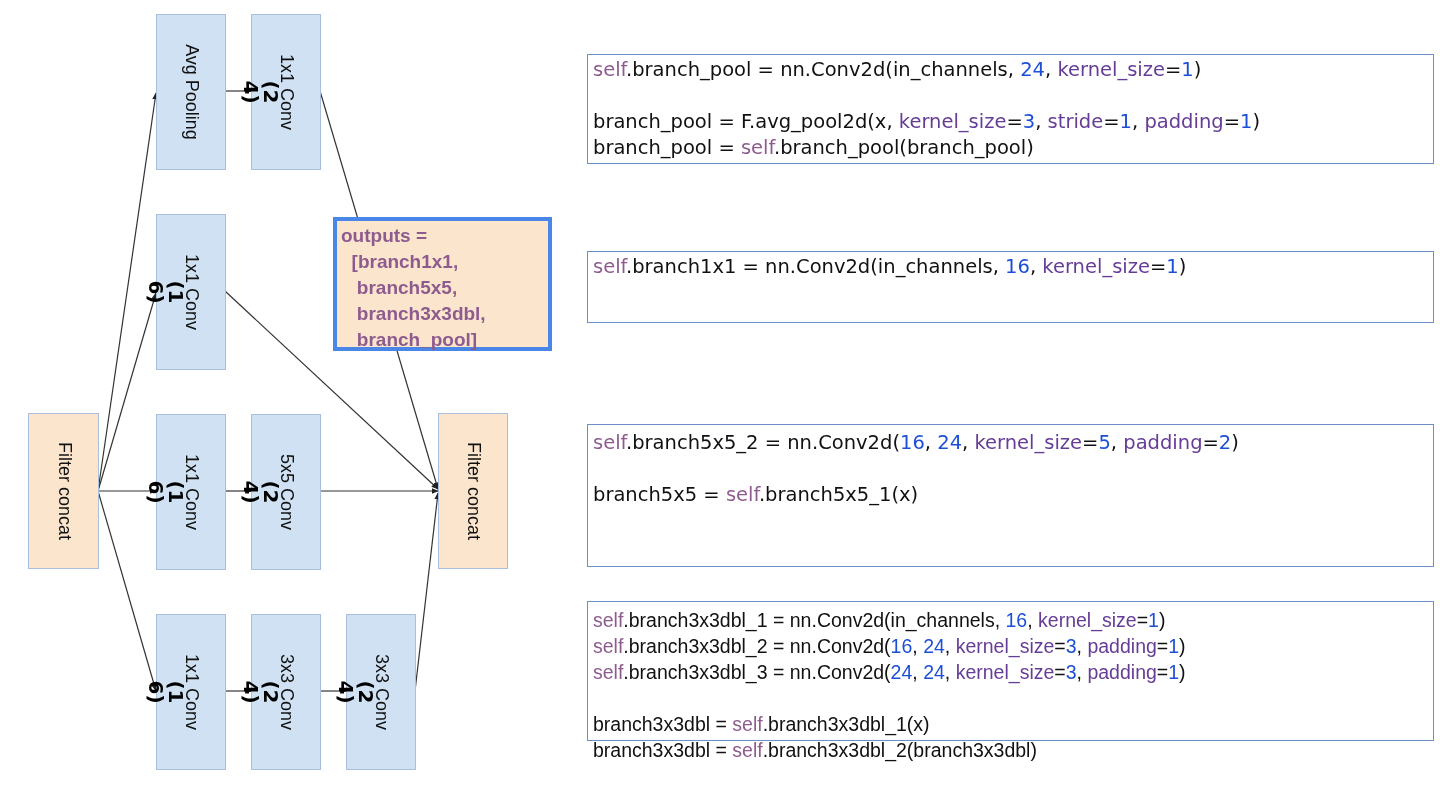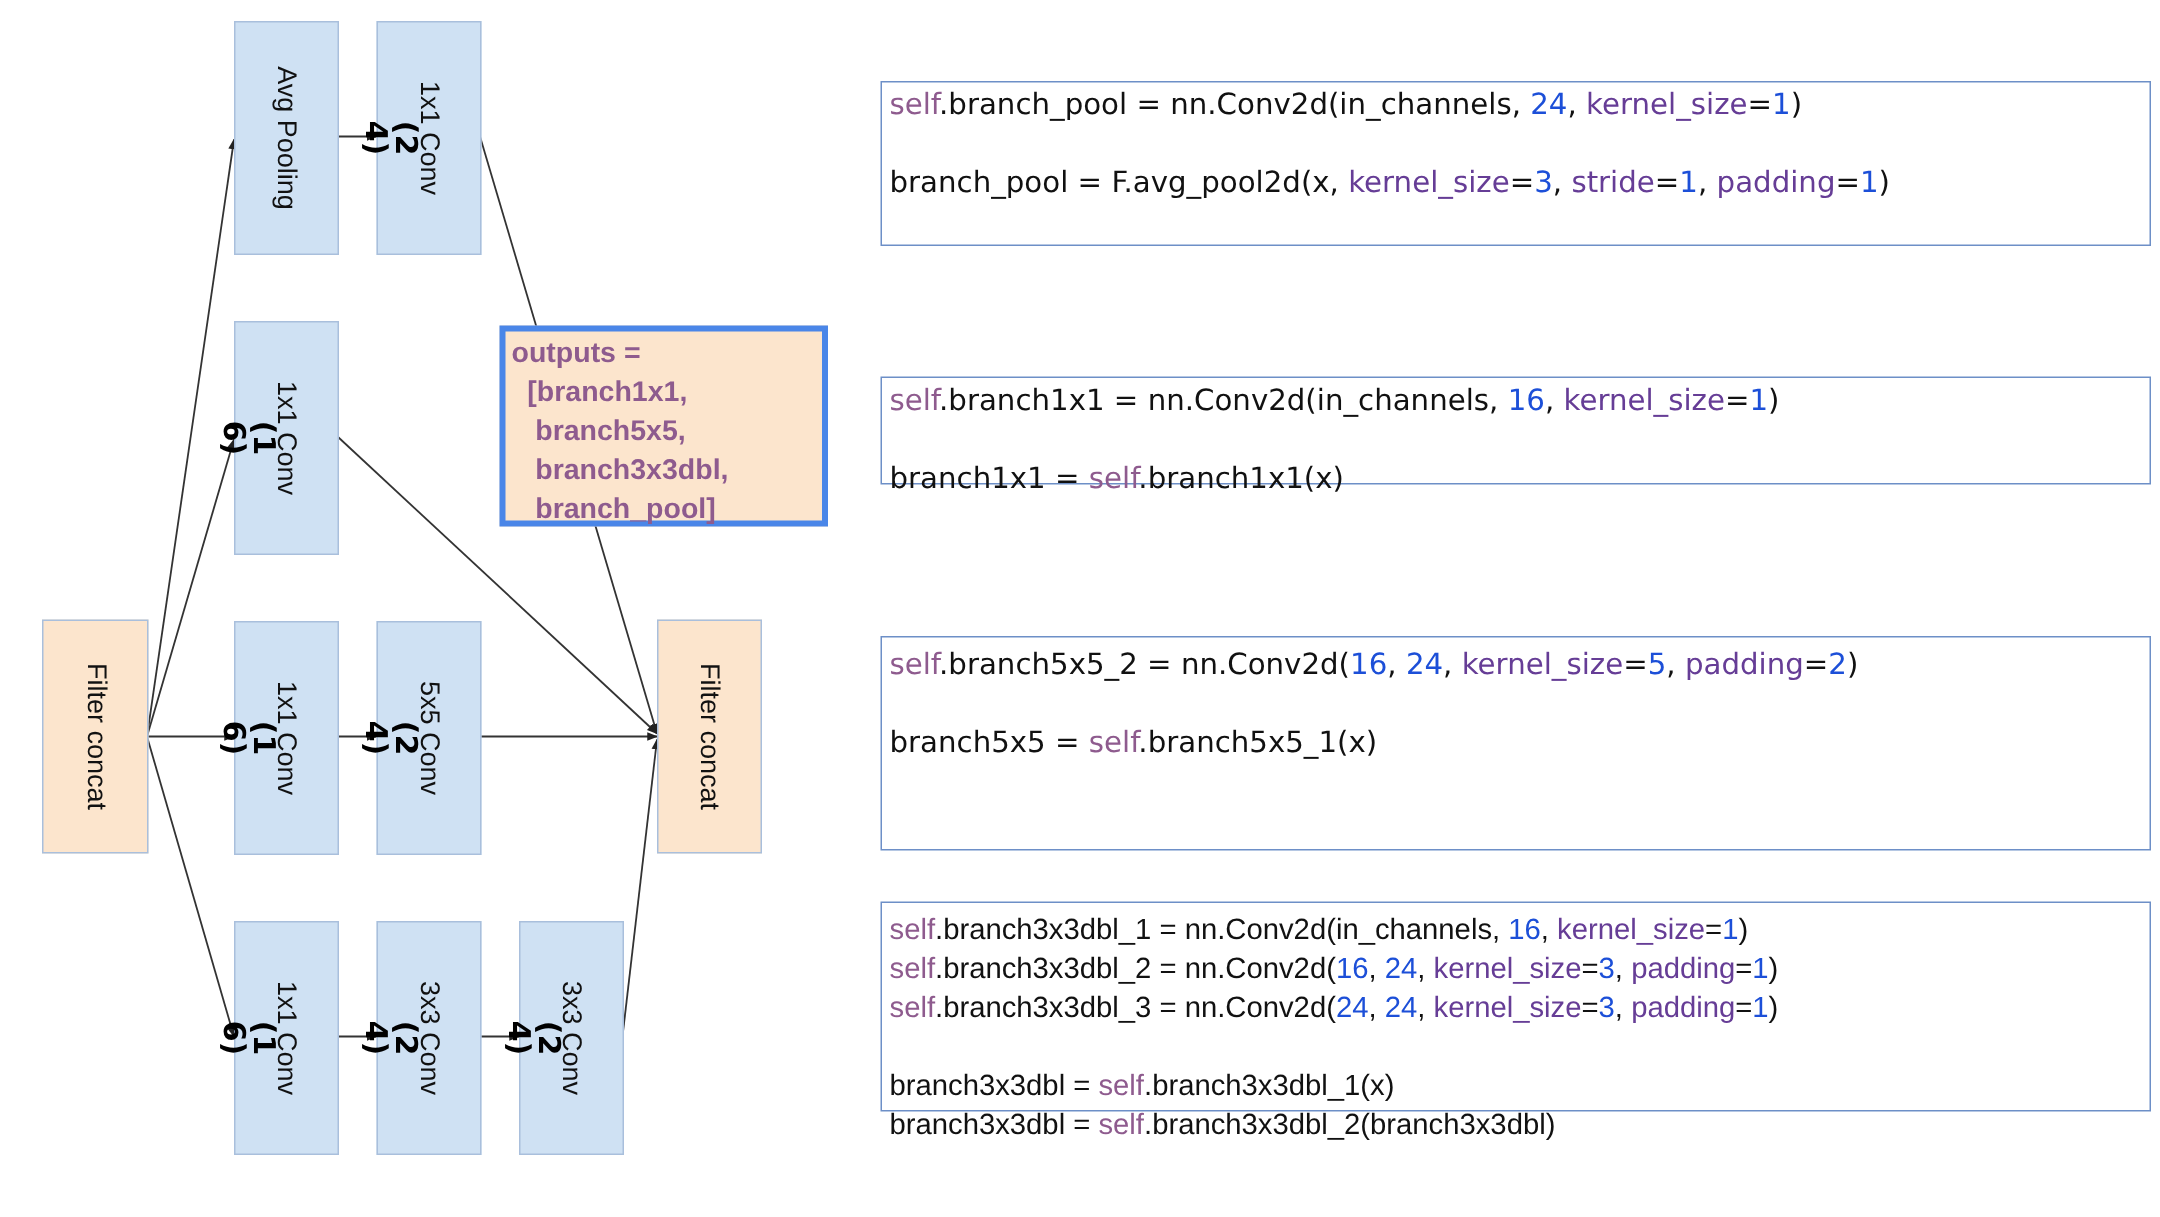--- a/index.html
+++ b/index.html
@@ -115,25 +115,25 @@
     <span class="ln">   branch5x5,</span>
     <span class="ln">   branch3x3dbl,</span>
     <span class="ln">   branch_pool]</span>
   </div>
 </div>
 
 <div class="code-box" style="top:42px;height:110px;padding-top:2px;margin-top:12px;">
     <span class="code-line"><span class="tk-self">self</span><span class="tk-plain">.branch_pool = nn.Conv2d(in_channels, </span><span class="tk-num">24</span><span class="tk-plain">, </span><span class="tk-kw">kernel_size</span><span class="tk-plain">=</span><span class="tk-num">1</span><span class="tk-plain">)</span></span>
     <span class="code-line"></span>
     <span class="code-line"><span class="tk-plain">branch_pool = F.avg_pool2d(x, </span><span class="tk-kw">kernel_size</span><span class="tk-plain">=</span><span class="tk-num">3</span><span class="tk-plain">, </span><span class="tk-kw">stride</span><span class="tk-plain">=</span><span class="tk-num">1</span><span class="tk-plain">, </span><span class="tk-kw">padding</span><span class="tk-plain">=</span><span class="tk-num">1</span><span class="tk-plain">)</span></span>
+    <span class="code-line"><span class="tk-plain">branch_pool = </span><span class="tk-self">self</span><span class="tk-plain">.branch_pool(branch_pool)</span></span>
   </div>
 <div class="code-box" style="top:251px;height:72px;padding-top:2px;">
     <span class="code-line"><span class="tk-self">self</span><span class="tk-plain">.branch1x1 = nn.Conv2d(in_channels, </span><span class="tk-num">16</span><span class="tk-plain">, </span><span class="tk-kw">kernel_size</span><span class="tk-plain">=</span><span class="tk-num">1</span><span class="tk-plain">)</span></span>
     <span class="code-line"></span>
-    <span class="code-line"><span class="tk-plain">branch1x1 = </span><span class="tk-self">self</span><span class="tk-plain">.branch1x1(x)</span></span>
   </div>
 <div class="code-box" style="top:424px;height:143px;padding-top:5px;">
     <span class="code-line"><span class="tk-self">self</span><span class="tk-plain">.branch5x5_2 = nn.Conv2d(</span><span class="tk-num">16</span><span class="tk-plain">, </span><span class="tk-num">24</span><span class="tk-plain">, </span><span class="tk-kw">kernel_size</span><span class="tk-plain">=</span><span class="tk-num">5</span><span class="tk-plain">, </span><span class="tk-kw">padding</span><span class="tk-plain">=</span><span class="tk-num">2</span><span class="tk-plain">)</span></span>
     <span class="code-line"></span>
     <span class="code-line"><span class="tk-plain">branch5x5 = </span><span class="tk-self">self</span><span class="tk-plain">.branch5x5_1(x)</span></span>
   </div>
 <div class="code-box liberation" style="top:601px;height:140px;padding-top:5px;">
     <span class="code-line"><span class="tk-self">self</span><span class="tk-plain">.branch3x3dbl_1 = nn.Conv2d(in_channels, </span><span class="tk-num">16</span><span class="tk-plain">, </span><span class="tk-kw">kernel_size</span><span class="tk-plain">=</span><span class="tk-num">1</span><span class="tk-plain">)</span></span>
     <span class="code-line"><span class="tk-self">self</span><span class="tk-plain">.branch3x3dbl_2 = nn.Conv2d(</span><span class="tk-num">16</span><span class="tk-plain">, </span><span class="tk-num">24</span><span class="tk-plain">, </span><span class="tk-kw">kernel_size</span><span class="tk-plain">=</span><span class="tk-num">3</span><span class="tk-plain">, </span><span class="tk-kw">padding</span><span class="tk-plain">=</span><span class="tk-num">1</span><span class="tk-plain">)</span></span>
     <span class="code-line"><span class="tk-self">self</span><span class="tk-plain">.branch3x3dbl_3 = nn.Conv2d(</span><span class="tk-num">24</span><span class="tk-plain">, </span><span class="tk-num">24</span><span class="tk-plain">, </span><span class="tk-kw">kernel_size</span><span class="tk-plain">=</span><span class="tk-num">3</span><span class="tk-plain">, </span><span class="tk-kw">padding</span><span class="tk-plain">=</span><span class="tk-num">1</span><span class="tk-plain">)</span></span>

